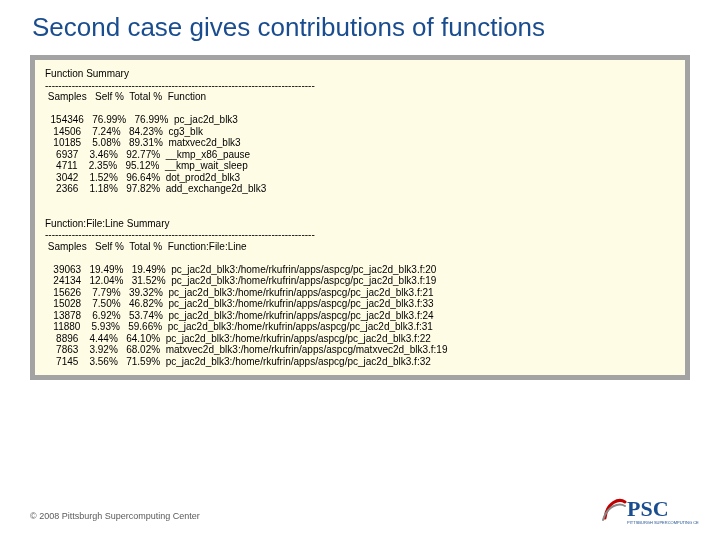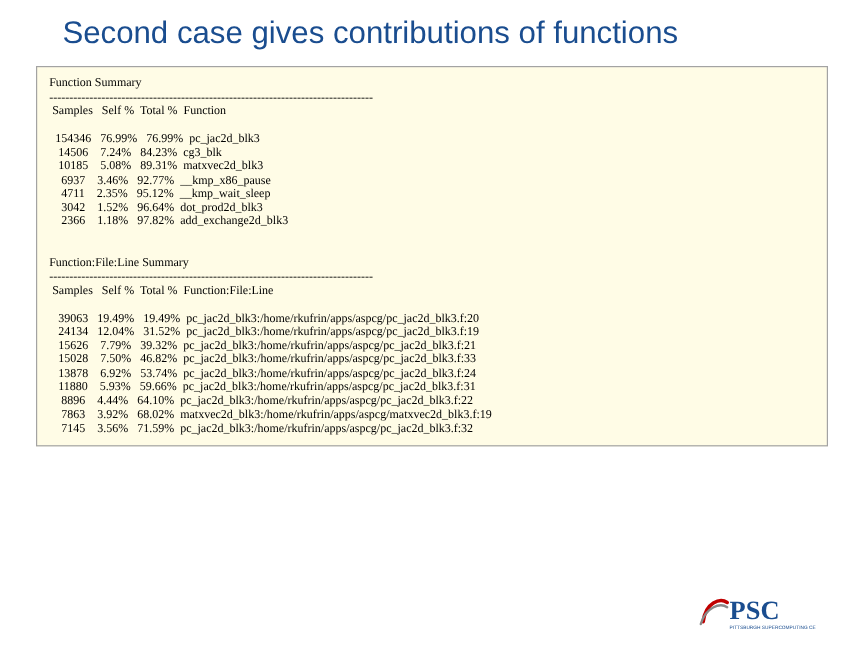--- a/index.html
+++ b/index.html
@@ -1,21 +1,21 @@
 <!DOCTYPE html>
 <html><head>
 <meta charset="utf-8">
 <style>
 html,body{margin:0;padding:0;width:720px;height:540px;background:#fff;font-family:Arial,Helvetica,sans-serif;overflow:hidden}
 .slide{position:relative;width:720px;height:540px;box-sizing:border-box}
-.title{color:#1a4d8f;font-size:26px;font-weight:400;padding:12px 0 8px 52px}
-.codebox{margin:4px 30px 0 30px;background:#fffce6;border:1px solid #a3a3a3;padding:8px 10px 8px 10px;font-family:Liberation Serif, serif;font-size:10px;line-height:1.15;white-space:pre;color:#000}
+.title{color:#1a4d8f;font-size:26px;font-weight:400;padding:12px 0 8px 32px}
+.codebox{margin:4px 30px 0 30px;background:#fffce6;border:5px solid #a3a3a3;padding:8px 10px 8px 10px;font-family:Liberation Sans, sans-serif;font-size:10px;line-height:1.15;white-space:pre;color:#000}
 .footer-area{position:absolute;left:30px;bottom:18px;right:30px;font-size:9px;color:#5b5b5b;line-height:1.2}
 .footer-blue{color:#1a4d8f;font-size:9px}
-.logo{position:absolute;right:40px;bottom:14px;width:100px;height:34px}
+.logo{position:absolute;right:21px;bottom:14px;width:100px;height:34px}
 .logo svg{width:100px;height:34px}
 </style>
 </head>
 <body>
 <div class="slide">
   <div class="title">Second case gives contributions of functions</div>
 
   <div class="codebox"><span>Function Summary</span>
 <span>---------------------------------------------------------------------------------</span>
 <span> Samples   Self %  Total %  Function</span>
@@ -37,20 +37,21 @@
 <span>   24134   12.04%   31.52%  pc_jac2d_blk3:/home/rkufrin/apps/aspcg/pc_jac2d_blk3.f:19</span>
 <span>   15626    7.79%   39.32%  pc_jac2d_blk3:/home/rkufrin/apps/aspcg/pc_jac2d_blk3.f:21</span>
 <span>   15028    7.50%   46.82%  pc_jac2d_blk3:/home/rkufrin/apps/aspcg/pc_jac2d_blk3.f:33</span>
 <span>   13878    6.92%   53.74%  pc_jac2d_blk3:/home/rkufrin/apps/aspcg/pc_jac2d_blk3.f:24</span>
 <span>   11880    5.93%   59.66%  pc_jac2d_blk3:/home/rkufrin/apps/aspcg/pc_jac2d_blk3.f:31</span>
 <span>    8896    4.44%   64.10%  pc_jac2d_blk3:/home/rkufrin/apps/aspcg/pc_jac2d_blk3.f:22</span>
 <span>    7863    3.92%   68.02%  matxvec2d_blk3:/home/rkufrin/apps/aspcg/matxvec2d_blk3.f:19</span>
 <span>    7145    3.56%   71.59%  pc_jac2d_blk3:/home/rkufrin/apps/aspcg/pc_jac2d_blk3.f:32</span></div>
 
   <div class="footer-area">
+    <div>© 2008 Pittsburgh Supercomputing Center</div>
   </div>
 
   <div class="logo">
     <svg viewBox="0 0 100 34">
       <text x="28" y="24" font-family="Georgia,serif" font-size="22" font-weight="bold" fill="#1a4d8f">PSC</text>
       <path d="M6 26 C 8 10, 20 6, 26 10" stroke="#c00000" stroke-width="3" fill="none" stroke-linecap="round"></path>
       <path d="M4 28 C 8 14, 20 10, 26 14" stroke="#888" stroke-width="2" fill="none" stroke-linecap="round"></path>
       <text x="28" y="32" font-family="Arial" font-size="4" fill="#1a4d8f">PITTSBURGH SUPERCOMPUTING CENTER</text>
     </svg>
   </div>

